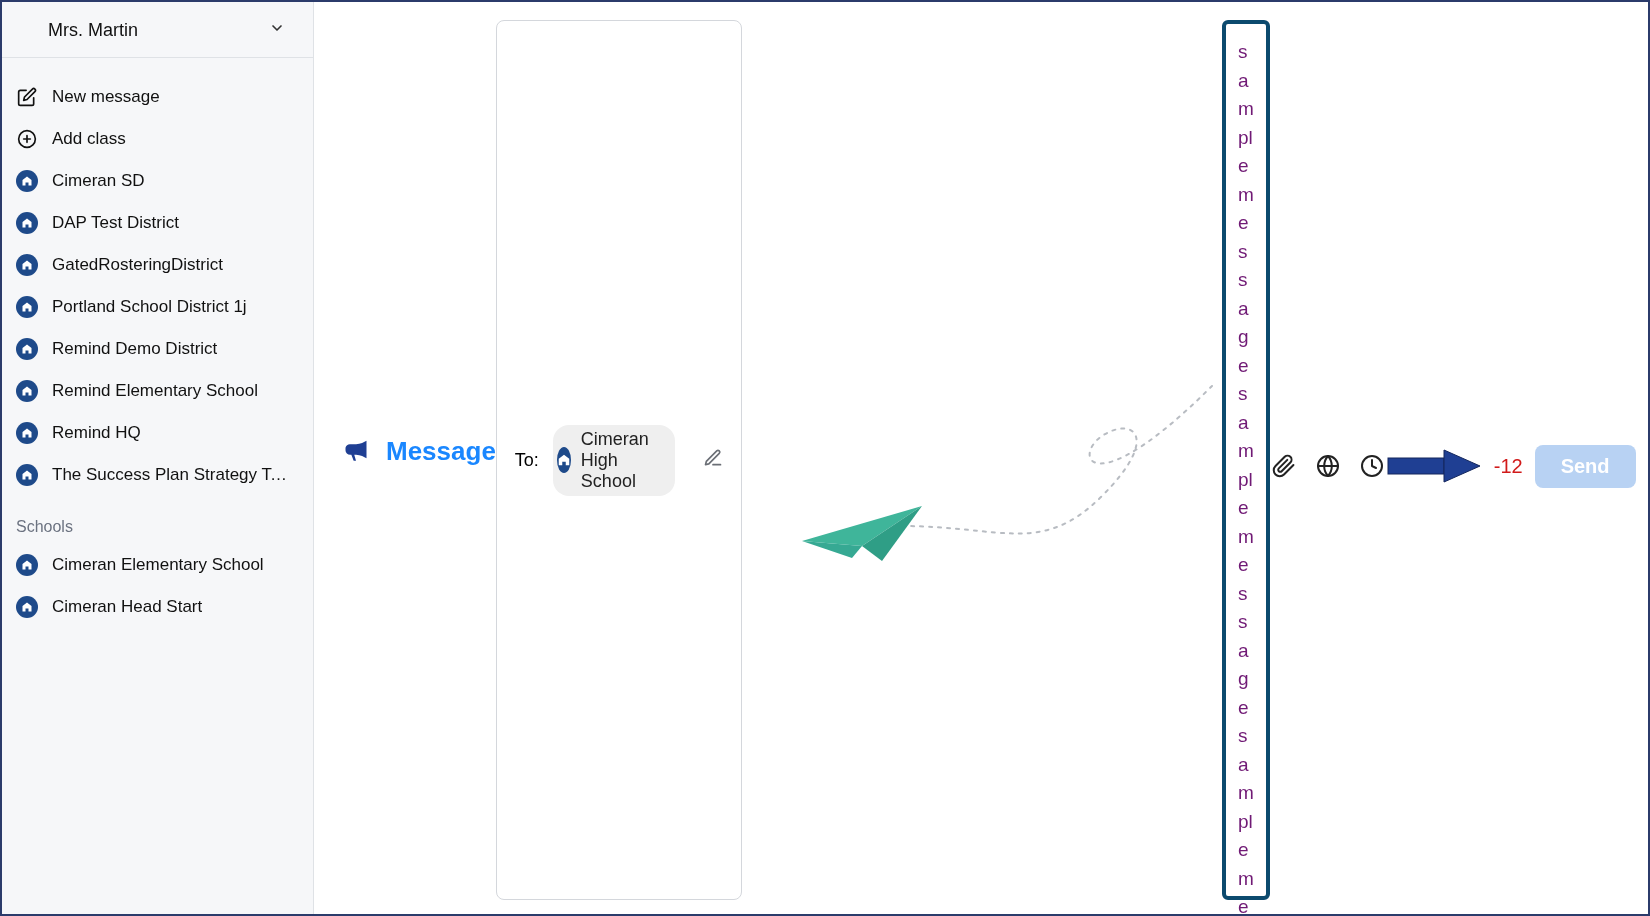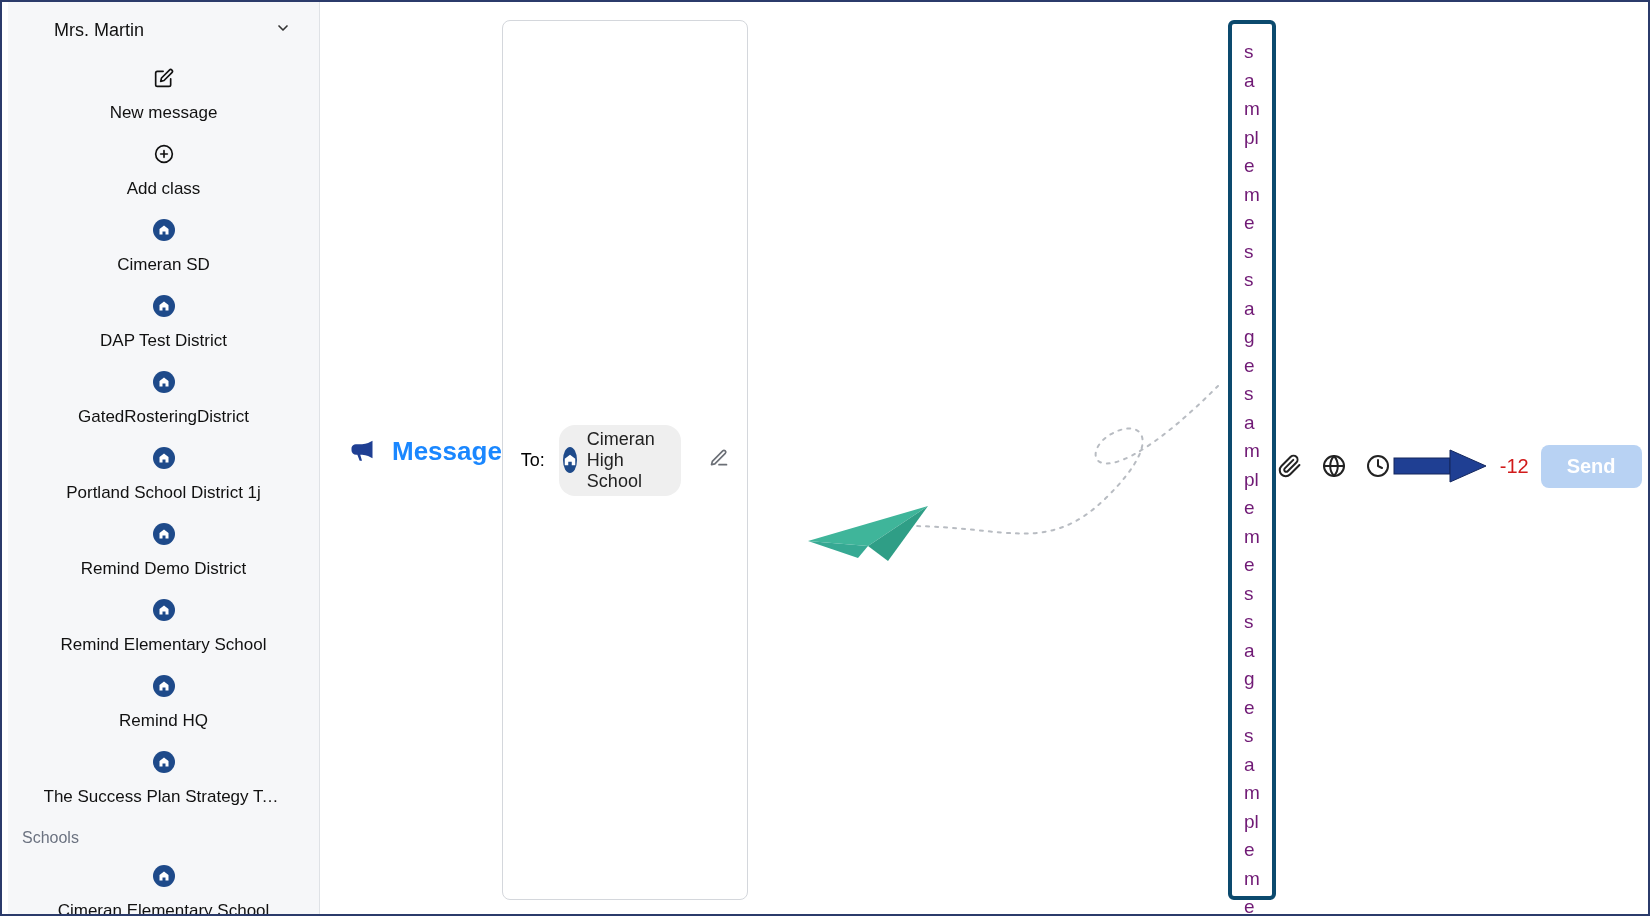--- a/index.html
+++ b/index.html
@@ -1,18 +1,18 @@
 <!DOCTYPE html>
 <html><head>
 <meta charset="utf-8">
 <style>
   * { box-sizing: border-box; margin: 0; padding: 0; }
   html, body { width: 100%; height: 100%; font-family: -apple-system, BlinkMacSystemFont, "Segoe UI", Helvetica, Arial, sans-serif; }
   body { border: 2px solid #2b3b6b; overflow: hidden; }
-  .app { display: flex; height: 100%; padding-left: 6px; }
+  .app { display: flex; height: 100%; }
 
   
   .sidebar {
     width: 312px;
     background: #f6f7f9;
     border-right: 1px solid #dfe2e6;
     display: flex;
     flex-direction: column;
     overflow-y: auto;
   }
@@ -30,21 +30,20 @@
   .sidebar-sep { height: 1px; background: #dfe2e6; }
   .sidebar-pad { height: 18px; }
   .side-action, .side-item {
     display: flex;
     align-items: center;
     gap: 14px;
     padding: 10px 14px;
     font-size: 17px;
     color: #111;
     cursor: pointer;
-    flex-direction: column;
   }
   .side-action .icon, .side-item .icon {
     width: 22px; height: 22px;
     display: inline-flex; align-items: center; justify-content: center;
   }
   .side-item .icon .building-badge {
     width: 22px; height: 22px; border-radius: 50%;
     background: #1e4a8a; display: inline-flex; align-items: center; justify-content: center;
   }
   .side-item .label { white-space: nowrap; overflow: hidden; text-overflow: ellipsis; max-width: 240px; }

